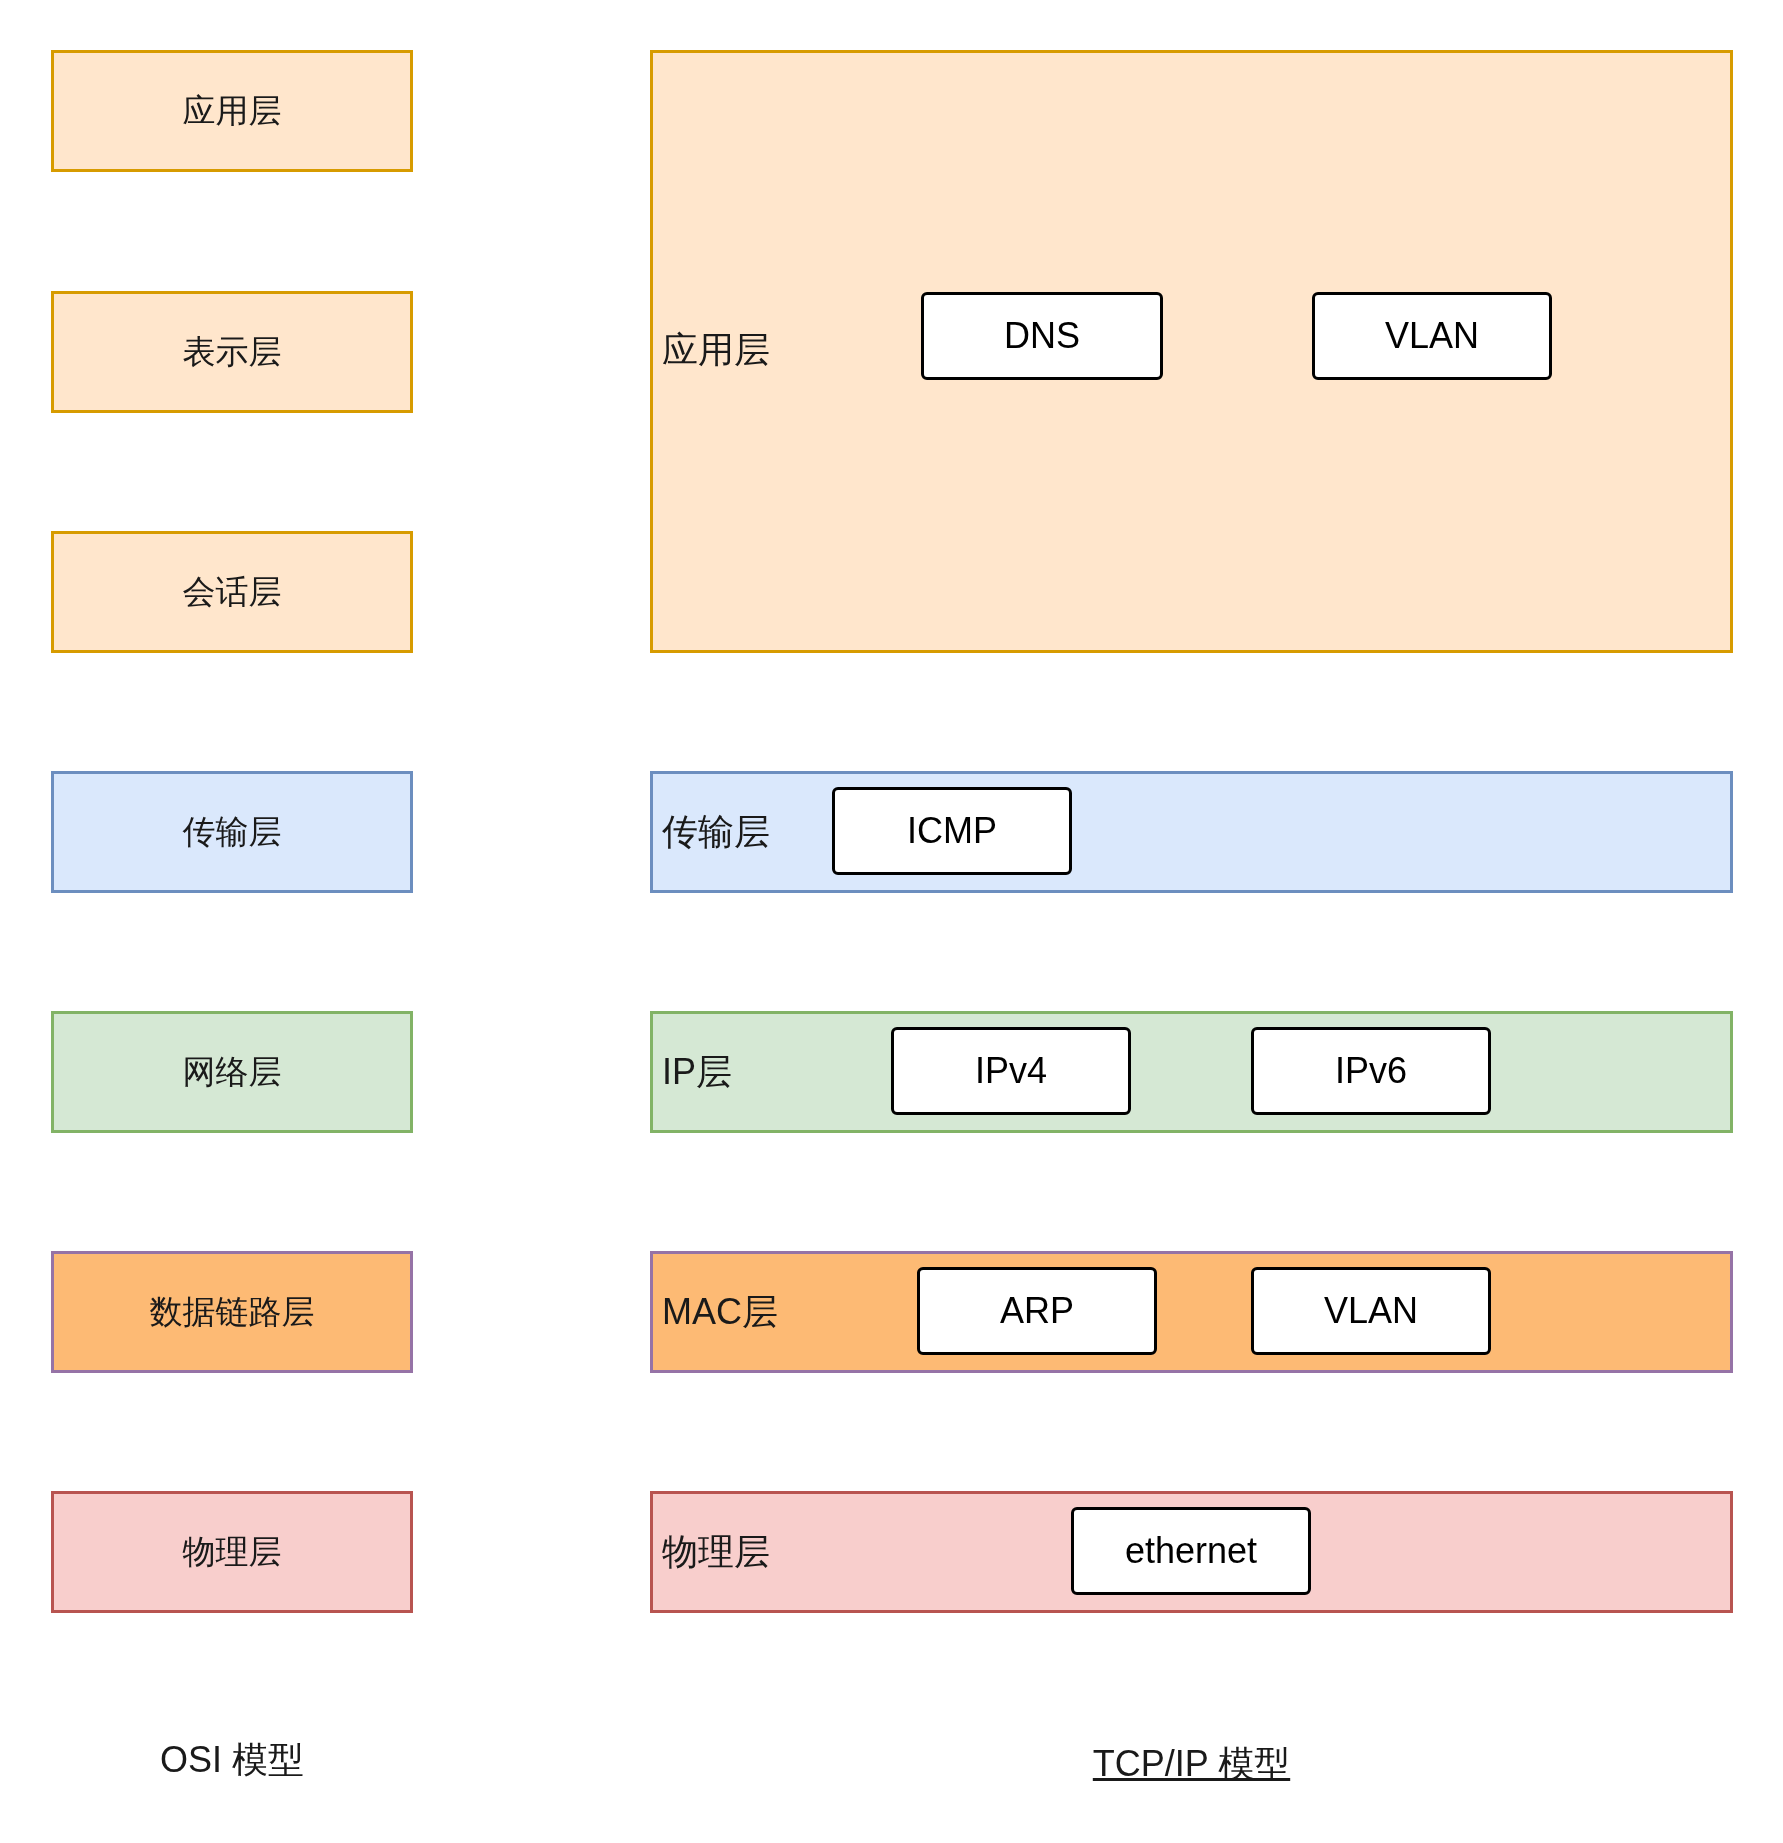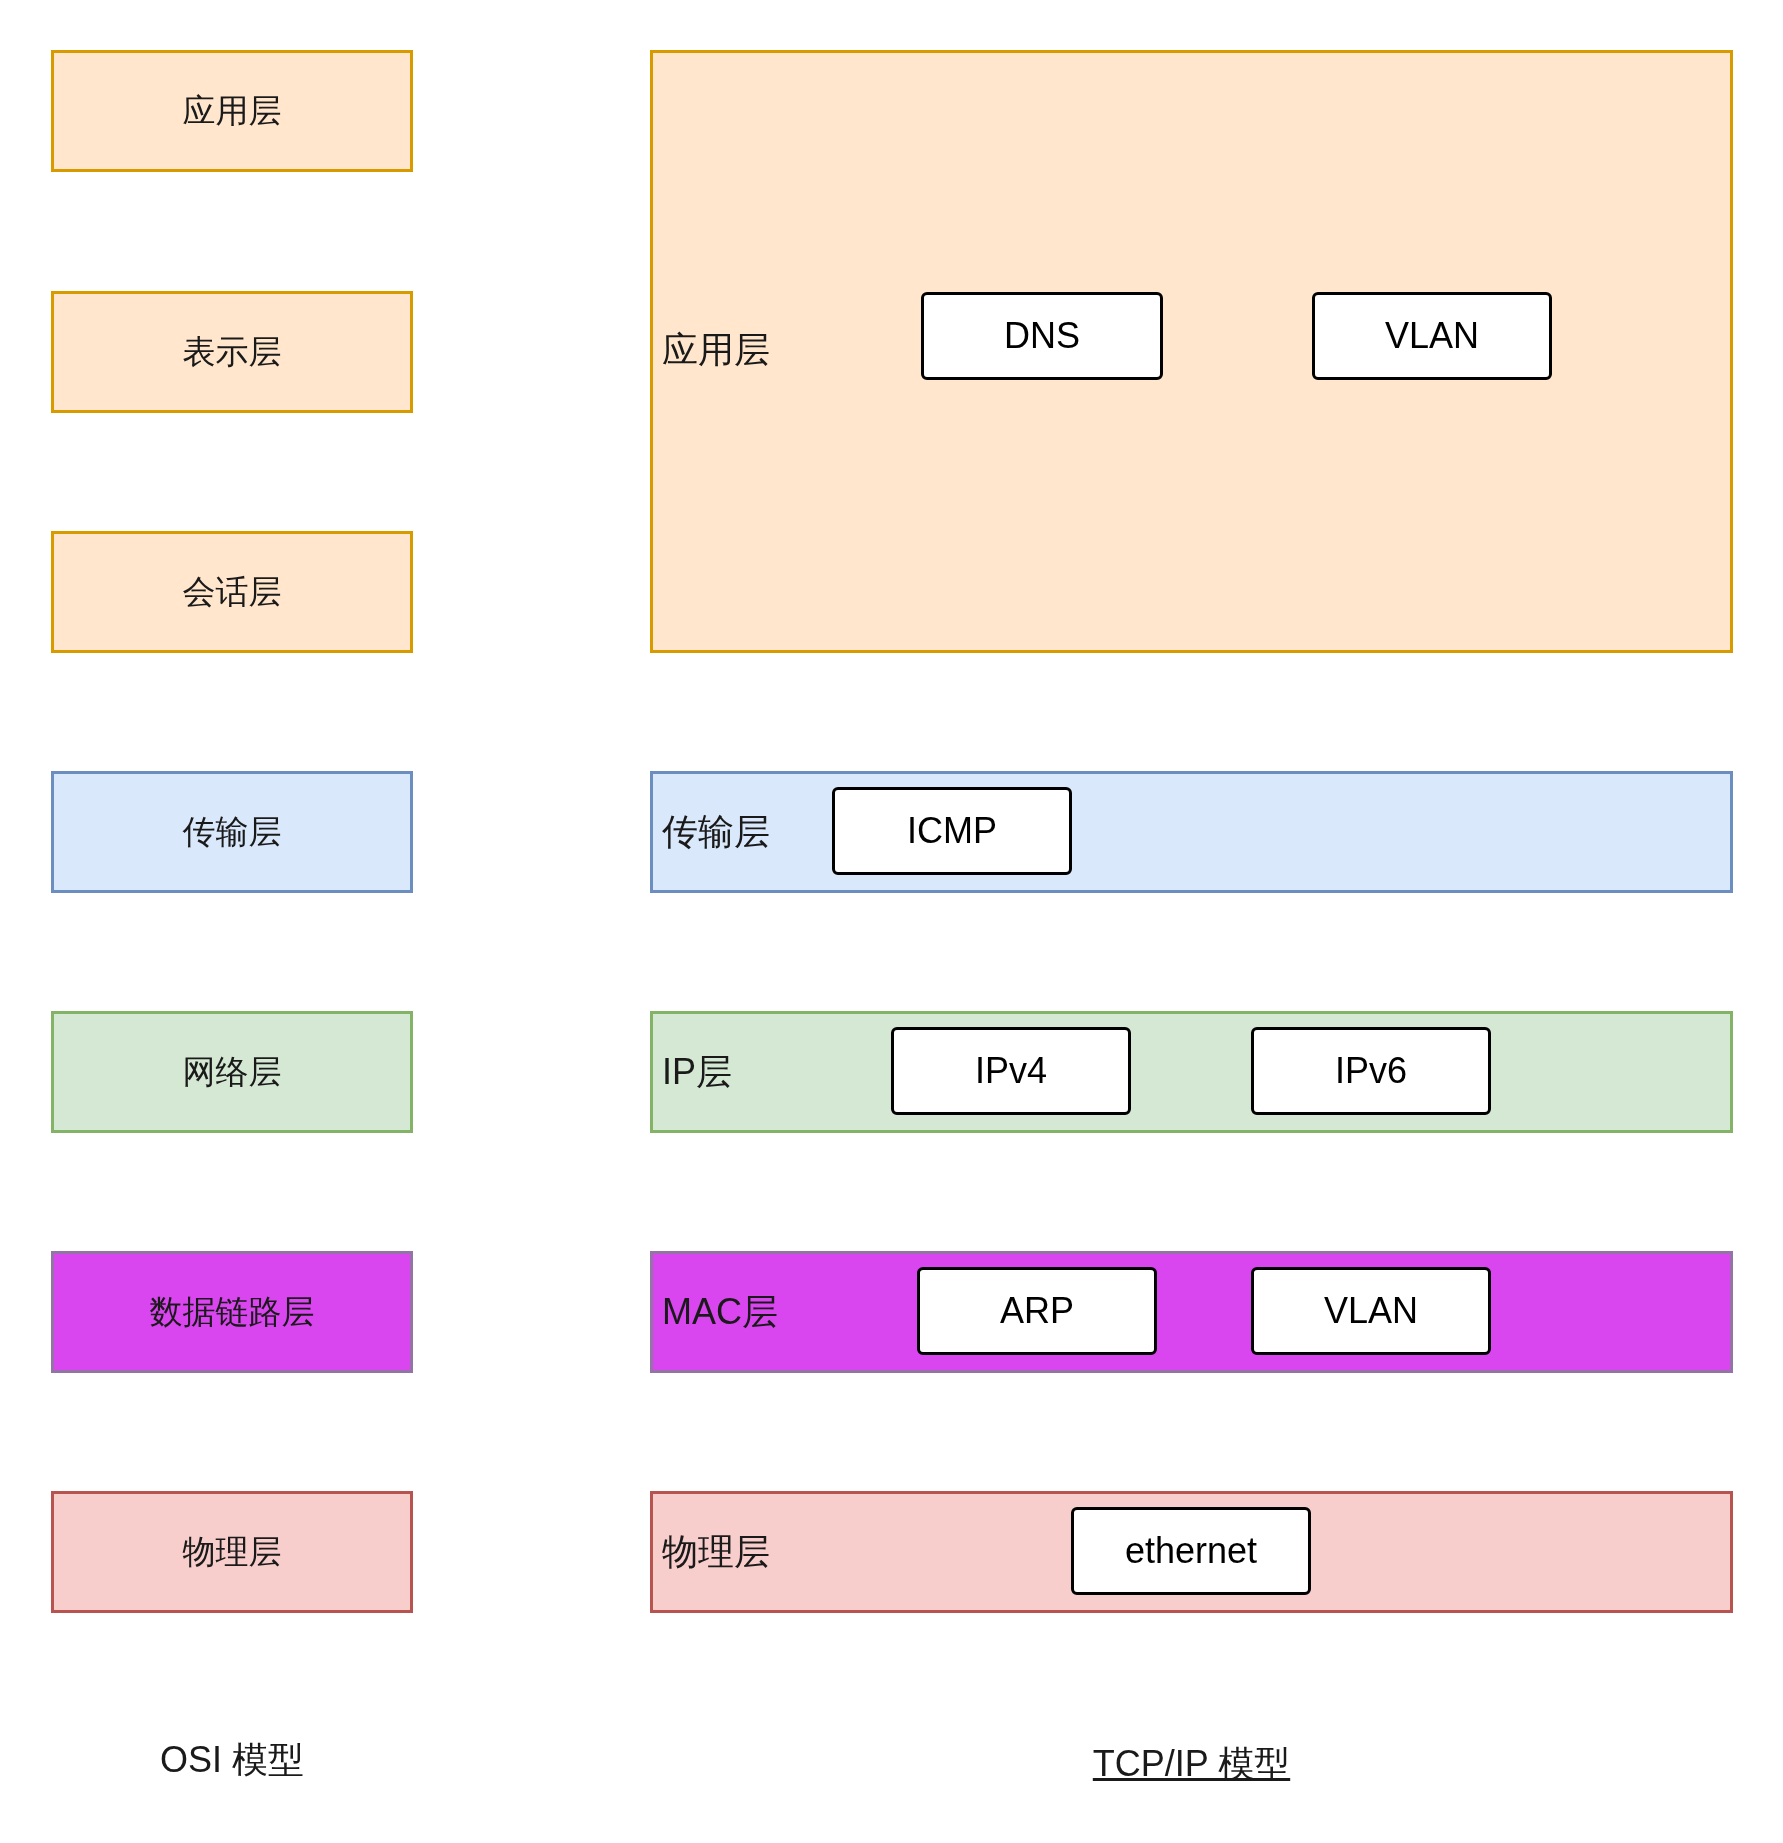--- a/index.html
+++ b/index.html
@@ -17,21 +17,21 @@
   }
   
   .layer-box{
     position:absolute;
     box-sizing:border-box;
     border:3px solid;
   }
   .fill-orange{background:#ffe6cc;border-color:#d79b00;}
   .fill-blue  {background:#dae8fc;border-color:#6c8ebf;}
   .fill-green {background:#d5e8d4;border-color:#82b366;}
-  .fill-purple{background:#d946ef;border-color:#9673a6;}
+  .fill-purple{background:#fdba74;border-color:#9673a6;}
   .fill-red   {background:#f8cecc;border-color:#b85450;}
 
   
   .osi-box{
     left:51px;
     width:362px;
     height:122px;
     display:flex;
     align-items:center;
     justify-content:center;

